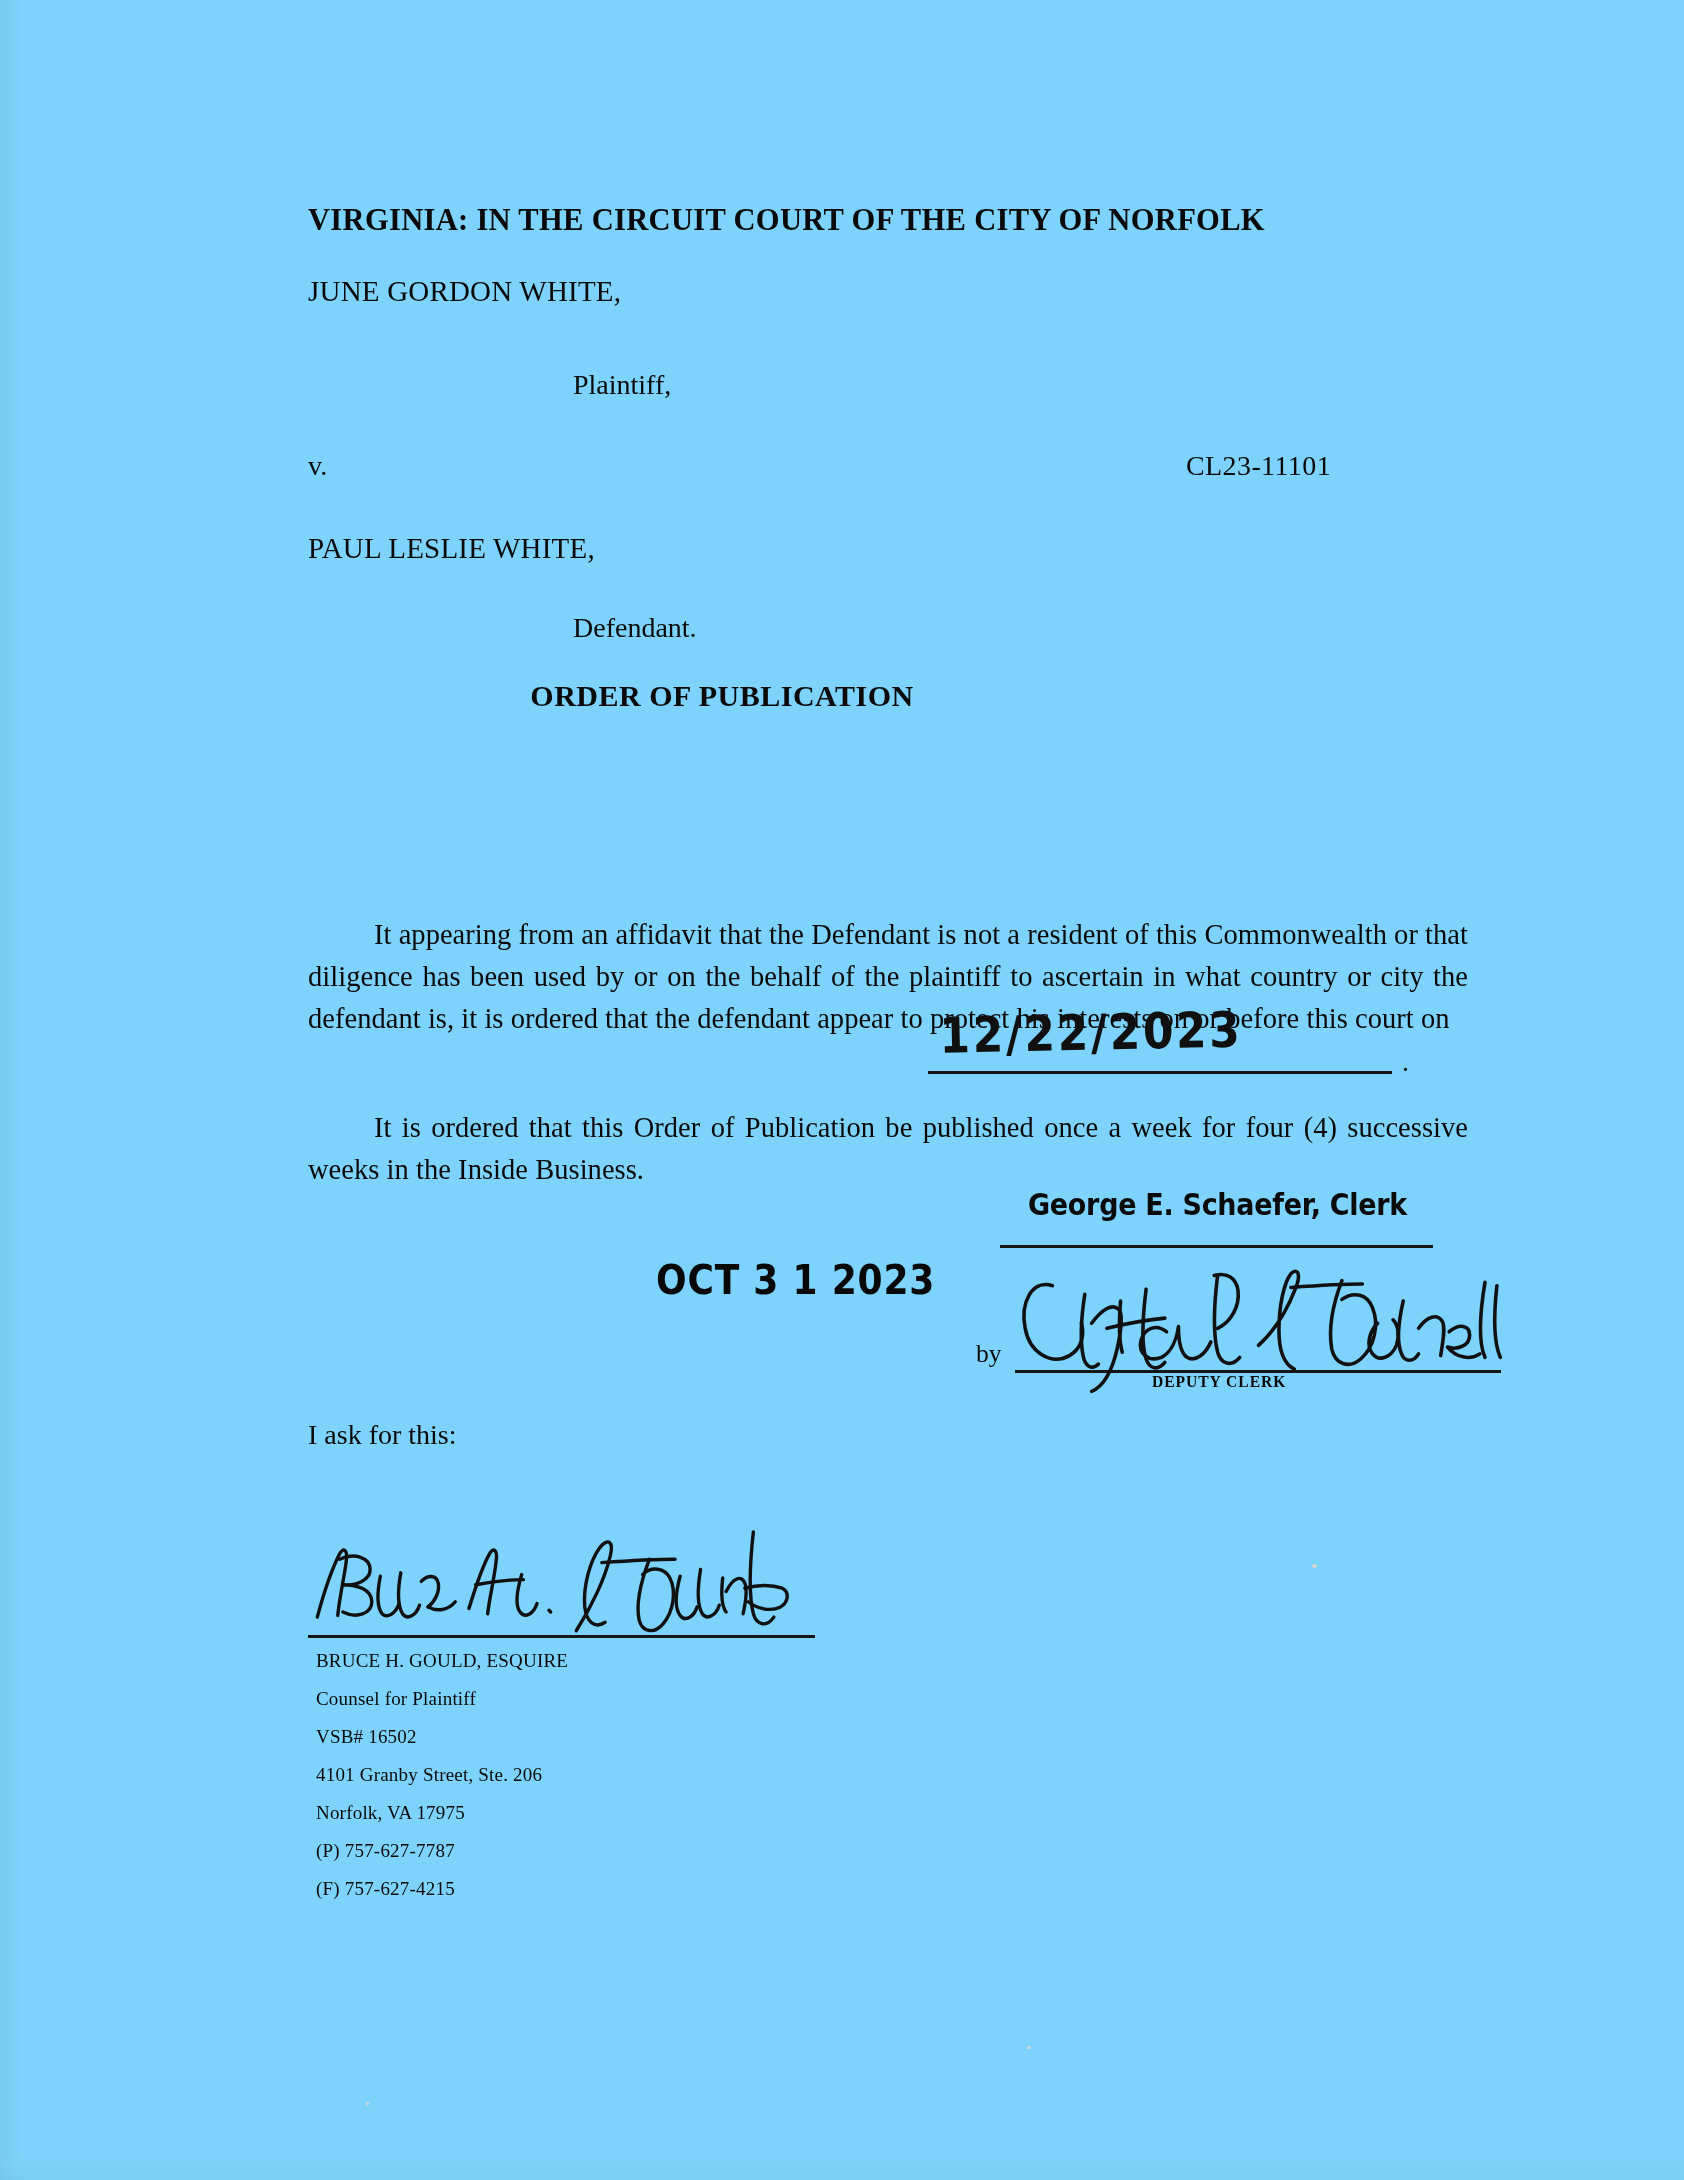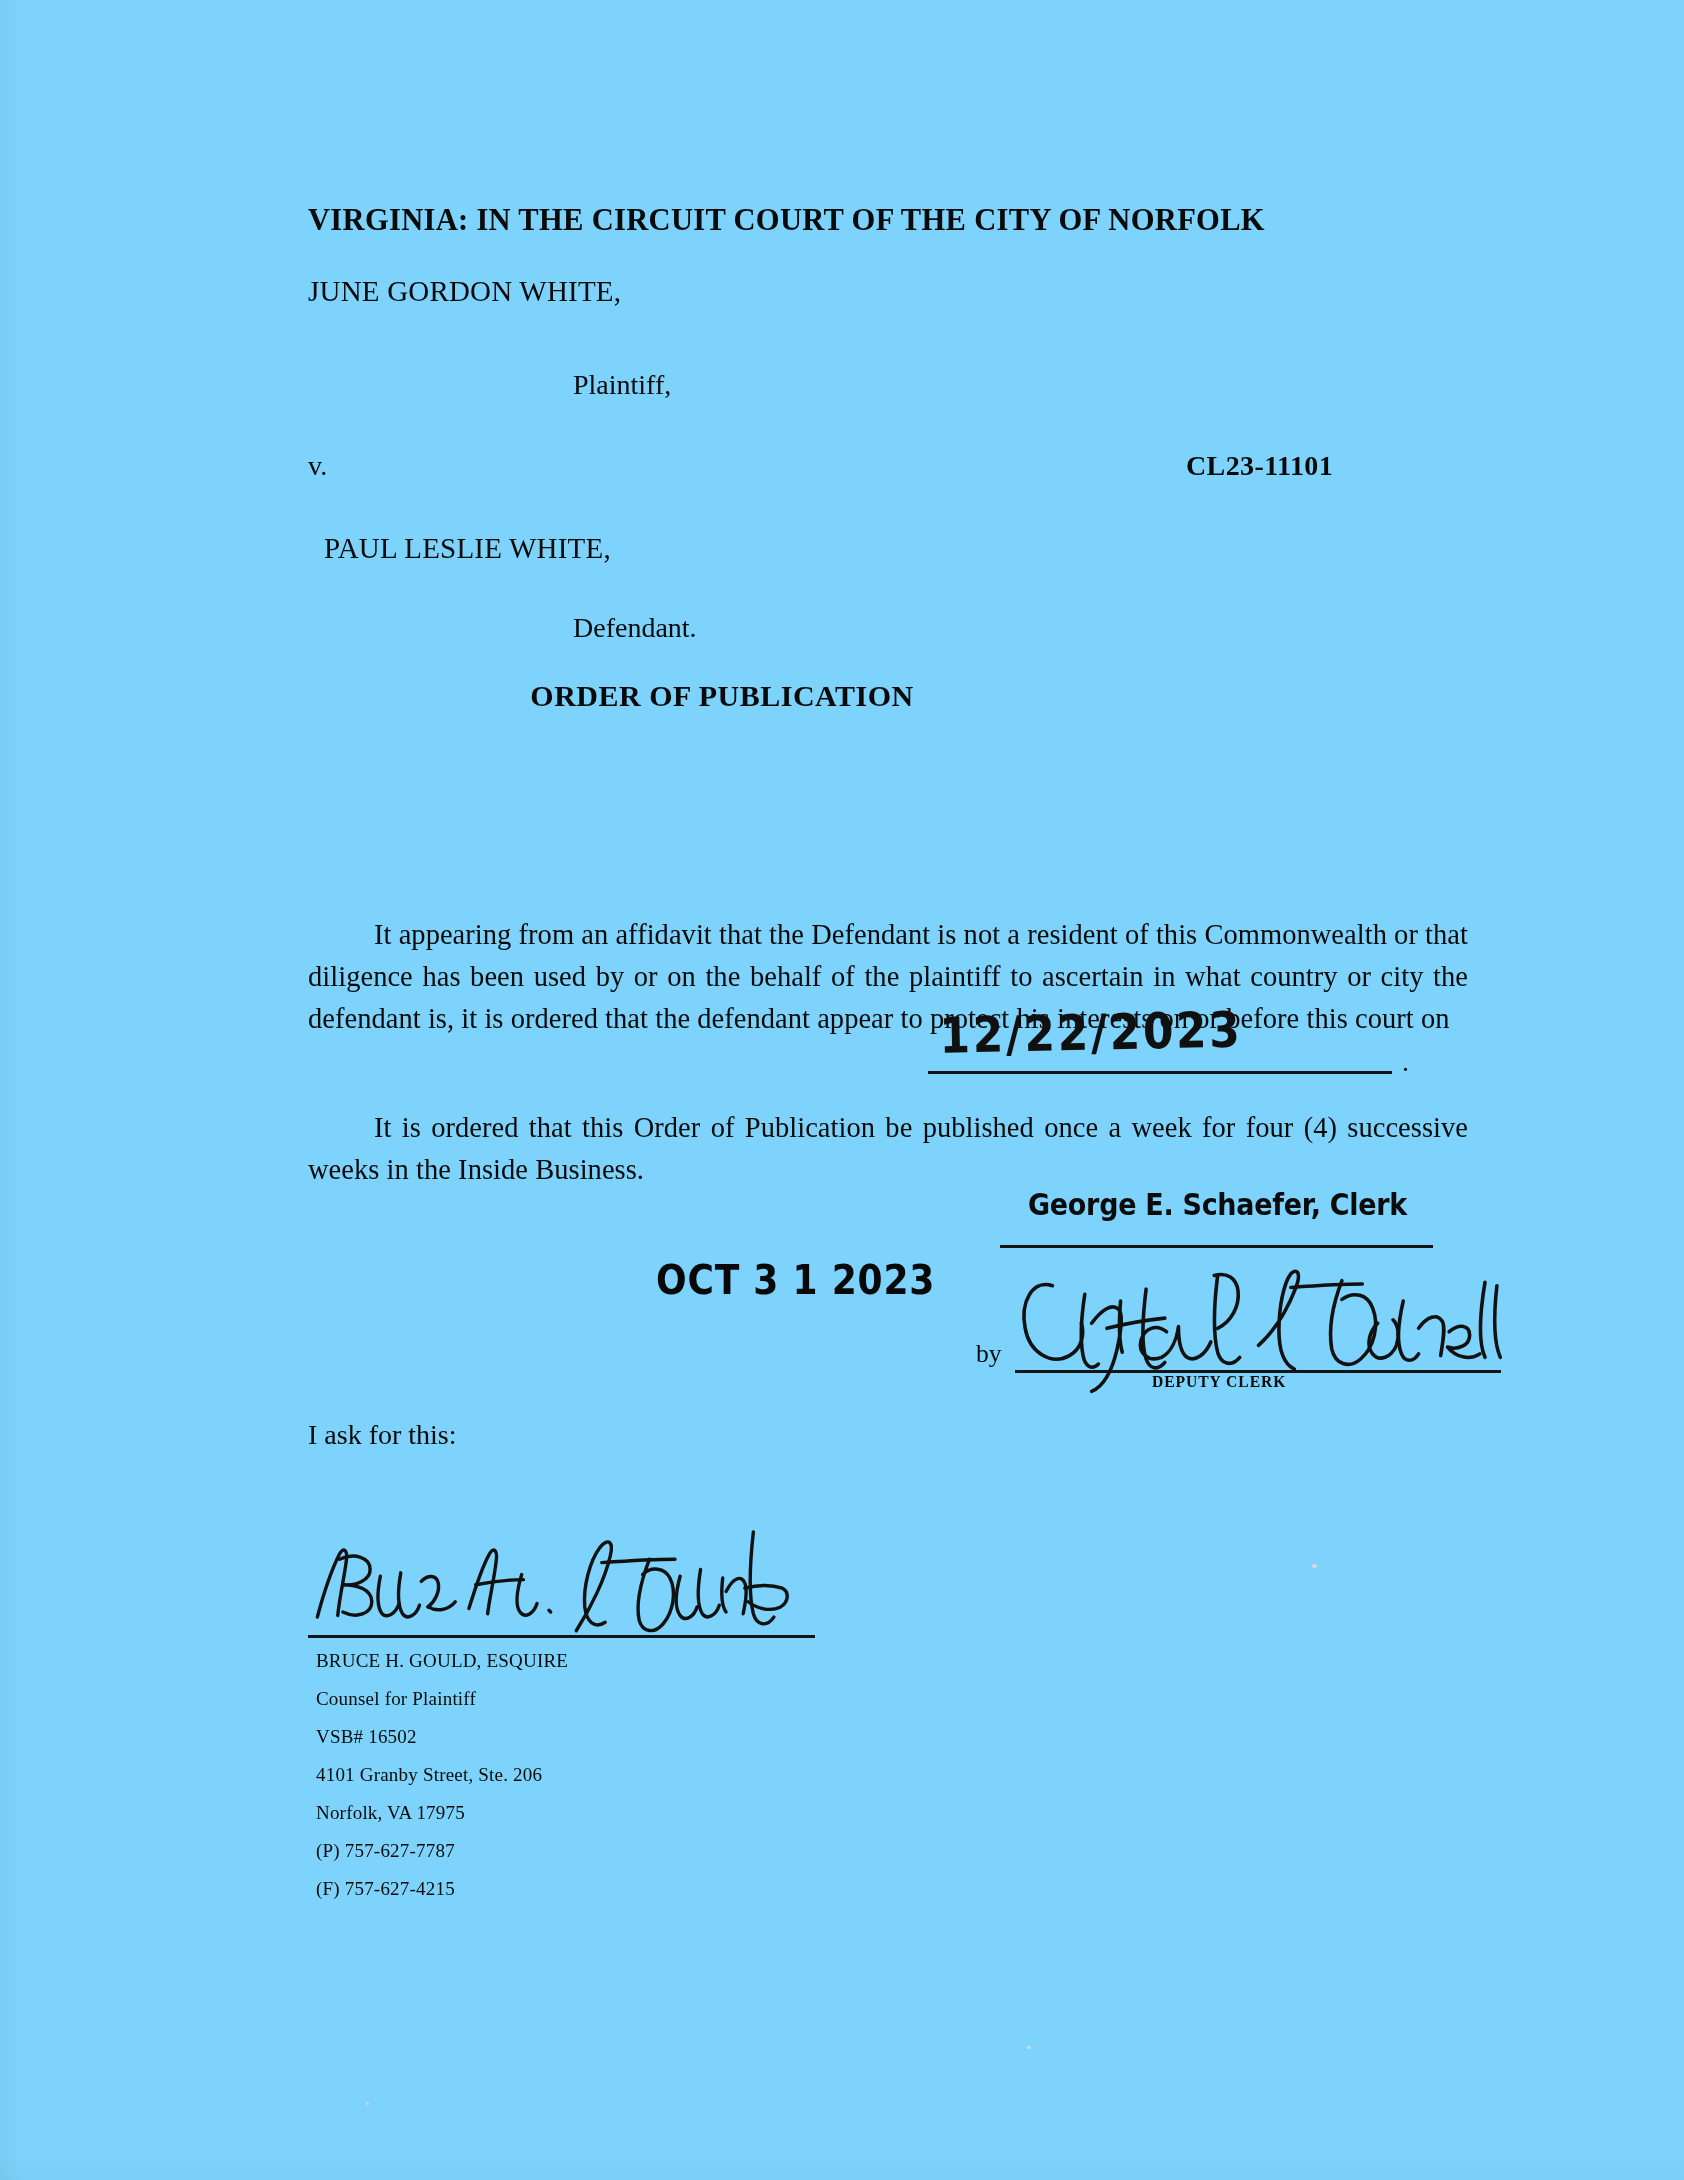--- a/index.html
+++ b/index.html
@@ -52,21 +52,20 @@
     position: absolute;
     left: 308px;
     font-size: 28px;
   }
   .case-number {
     position: absolute;
     left: 1186px;
     font-size: 28px;
     letter-spacing: 0.4px;
     white-space: nowrap;
-    font-weight: bold;
   }
 
   .section-heading {
     position: absolute;
     left: 0;
     width: 1410px;
     text-align: center;
     font-size: 30px;
     font-weight: bold;
     letter-spacing: 0.5px;
@@ -254,21 +253,21 @@
   <div class="doc-title">VIRGINIA: IN THE CIRCUIT COURT OF THE CITY OF NORFOLK</div>
 
   <div class="caption-name" style="top:275px;">JUNE GORDON WHITE,</div>
 
   <div class="caption-role" style="top:369px;">Plaintiff,</div>
 
   <div class="versus" style="top:450px;">v.</div>
 
   <div class="case-number" style="top:450px;">CL23-11101</div>
 
-  <div class="caption-name" style="top:532px;margin-left:16px;">PAUL LESLIE WHITE,</div>
+  <div class="caption-name" style="top:532px;">PAUL LESLIE WHITE,</div>
 
   <div class="caption-role" style="top:612px;">Defendant.</div>
 
   <div class="section-heading" style="top:679px;">ORDER OF PUBLICATION</div>
 
 
   <div class="para" style="top:914px;">It appearing from an affidavit that the Defendant is not a resident of this Commonwealth or that diligence has been used by or on the behalf of the plaintiff to ascertain in what country or city the defendant is, it is ordered that the defendant appear to protect his interests on or before this court on</div>
 
   <div class="date-line-wrap">
     <div class="date-rule"></div>

